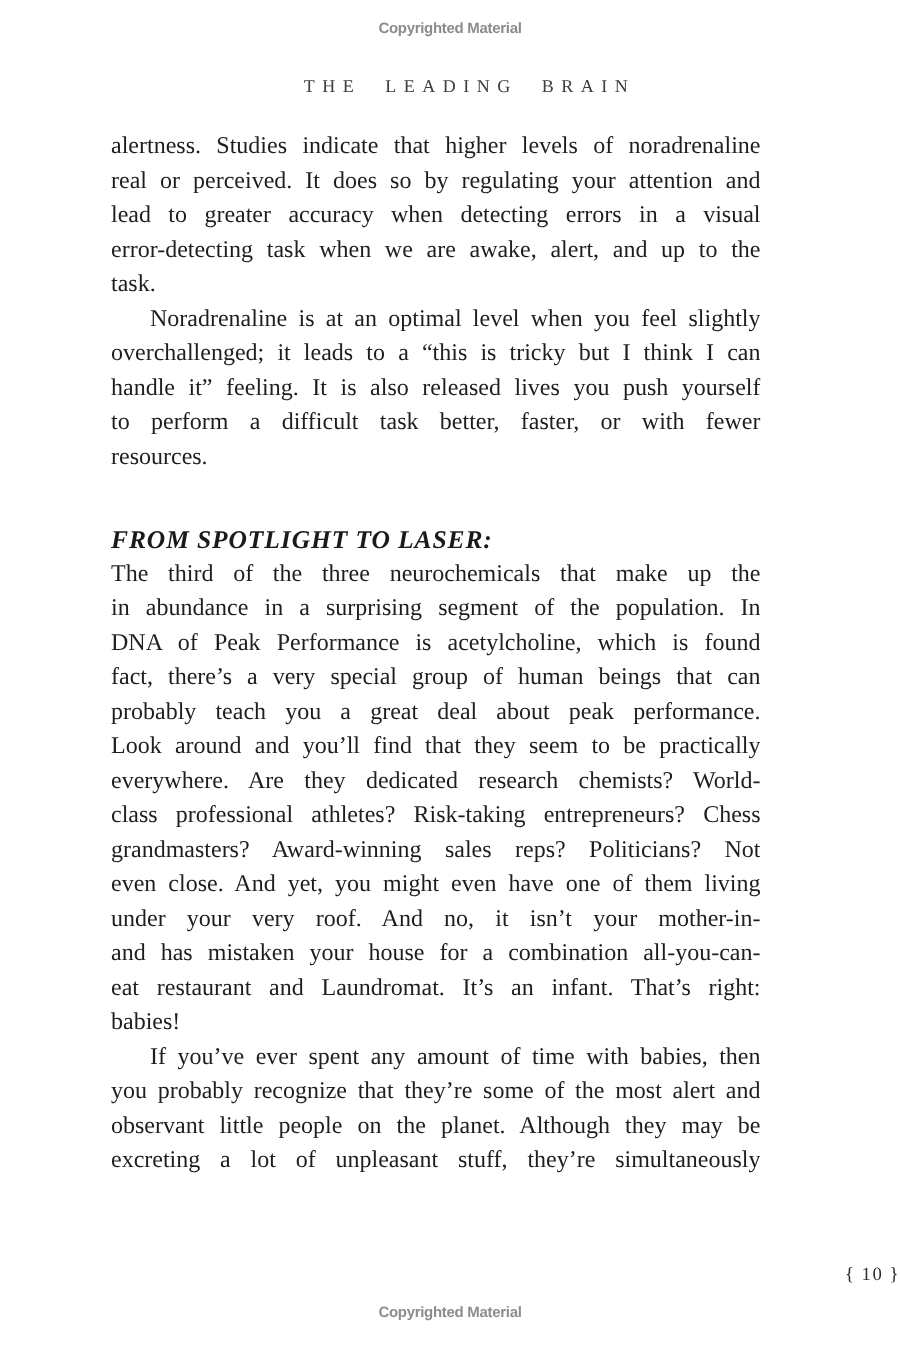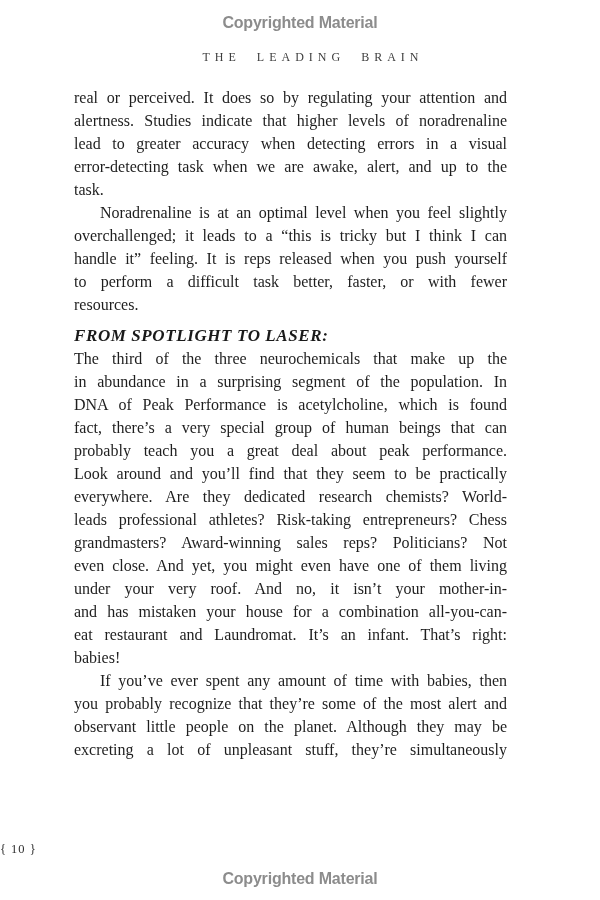--- a/index.html
+++ b/index.html
@@ -11,21 +11,21 @@
   }
   .page {
     position: relative;
     width: 600px; height: 900px;
     background: #ffffff;
   }
   .top-notice, .bottom-notice {
     position: absolute; left: 0; width: 100%;
     text-align: center;
     font-family: "Liberation Sans", "DejaVu Sans", sans-serif;
-    font-size: 16px; font-weight: 600;
+    font-size: 10px; font-weight: 600;
     letter-spacing: -0.2px;
     color: #8c8c8c;
   }
   .top-notice { top: 14px; }
   .bottom-notice { top: 870px; }
   .running-head {
     position: absolute; top: 50px; left: 13px; width: 100%;
     text-align: center;
     font-size: 12px;
     letter-spacing: 5px;
@@ -42,72 +42,72 @@
   .line {
     height: 23px;
     line-height: 23px;
     text-align: justify;
     text-align-last: justify;
     white-space: normal;
     overflow: hidden;
   }
   .line.last { text-align-last: left; }
   .line.indent { text-indent: 26px; }
-  .section-heading { margin-top: 8px; font-family: Liberation Serif, serif; }
+  .section-heading { margin-top: 32px; font-family: Liberation Serif, serif; }
   .section-heading .heading-line {
     height: 23px; line-height: 23px;
     font-size: 17px;
     font-weight: bold;
     font-style: italic;
     letter-spacing: 0.6px;
     text-align: left;
     text-align-last: left;
     color: #1a1a1a;
   }
   .page-number {
     position: absolute; top: 842px; left: 0; width: 100%;
-    text-align: left;
+    text-align: right;
     font-size: 12.5px;
     letter-spacing: 1px;
     color: #2e2e2e;
   }
 </style>
 </head>
 <body>
 
 <div class="page">
   <div class="top-notice">Copyrighted Material</div>
   <div class="running-head">THE LEADING BRAIN</div>
   <div class="body-text" id="body-text">
       <div class="paragraph">
+        <div class="line">alertness. Studies indicate that higher levels of noradrenaline</div>
         <div class="line">real or perceived. It does so by regulating your attention and</div>
-        <div class="line">alertness. Studies indicate that higher levels of noradrenaline</div>
         <div class="line">lead to greater accuracy when detecting errors in a visual</div>
         <div class="line">error-detecting task when we are awake, alert, and up to the</div>
         <div class="line last">task.</div>
       </div>
       <div class="paragraph">
         <div class="line indent">Noradrenaline is at an optimal level when you feel slightly</div>
         <div class="line">overchallenged; it leads to a “this is tricky but I think I can</div>
-        <div class="line">handle it” feeling. It is reps released when you push yourself</div>
+        <div class="line">handle it” feeling. It is also released lives you push yourself</div>
         <div class="line">to perform a difficult task better, faster, or with fewer</div>
         <div class="line last">resources.</div>
       </div>
       <div class="section-heading">
         <div class="heading-line">FROM SPOTLIGHT TO LASER:</div>
       </div>
       <div class="paragraph">
         <div class="line">The third of the three neurochemicals that make up the</div>
         <div class="line">in abundance in a surprising segment of the population. In</div>
         <div class="line">DNA of Peak Performance is acetylcholine, which is found</div>
         <div class="line">fact, there’s a very special group of human beings that can</div>
         <div class="line">probably teach you a great deal about peak performance.</div>
         <div class="line">Look around and you’ll find that they seem to be practically</div>
         <div class="line">everywhere. Are they dedicated research chemists? World-</div>
-        <div class="line">leads professional athletes? Risk-taking entrepreneurs? Chess</div>
+        <div class="line">class professional athletes? Risk-taking entrepreneurs? Chess</div>
         <div class="line">grandmasters? Award-winning sales reps? Politicians? Not</div>
         <div class="line">even close. And yet, you might even have one of them living</div>
         <div class="line">under your very roof. And no, it isn’t your mother-in-</div>
         <div class="line">and has mistaken your house for a combination all-you-can-</div>
         <div class="line">eat restaurant and Laundromat. It’s an infant. That’s right:</div>
         <div class="line last">babies!</div>
       </div>
       <div class="paragraph">
         <div class="line indent">If you’ve ever spent any amount of time with babies, then</div>
         <div class="line">you probably recognize that they’re some of the most alert and</div>

